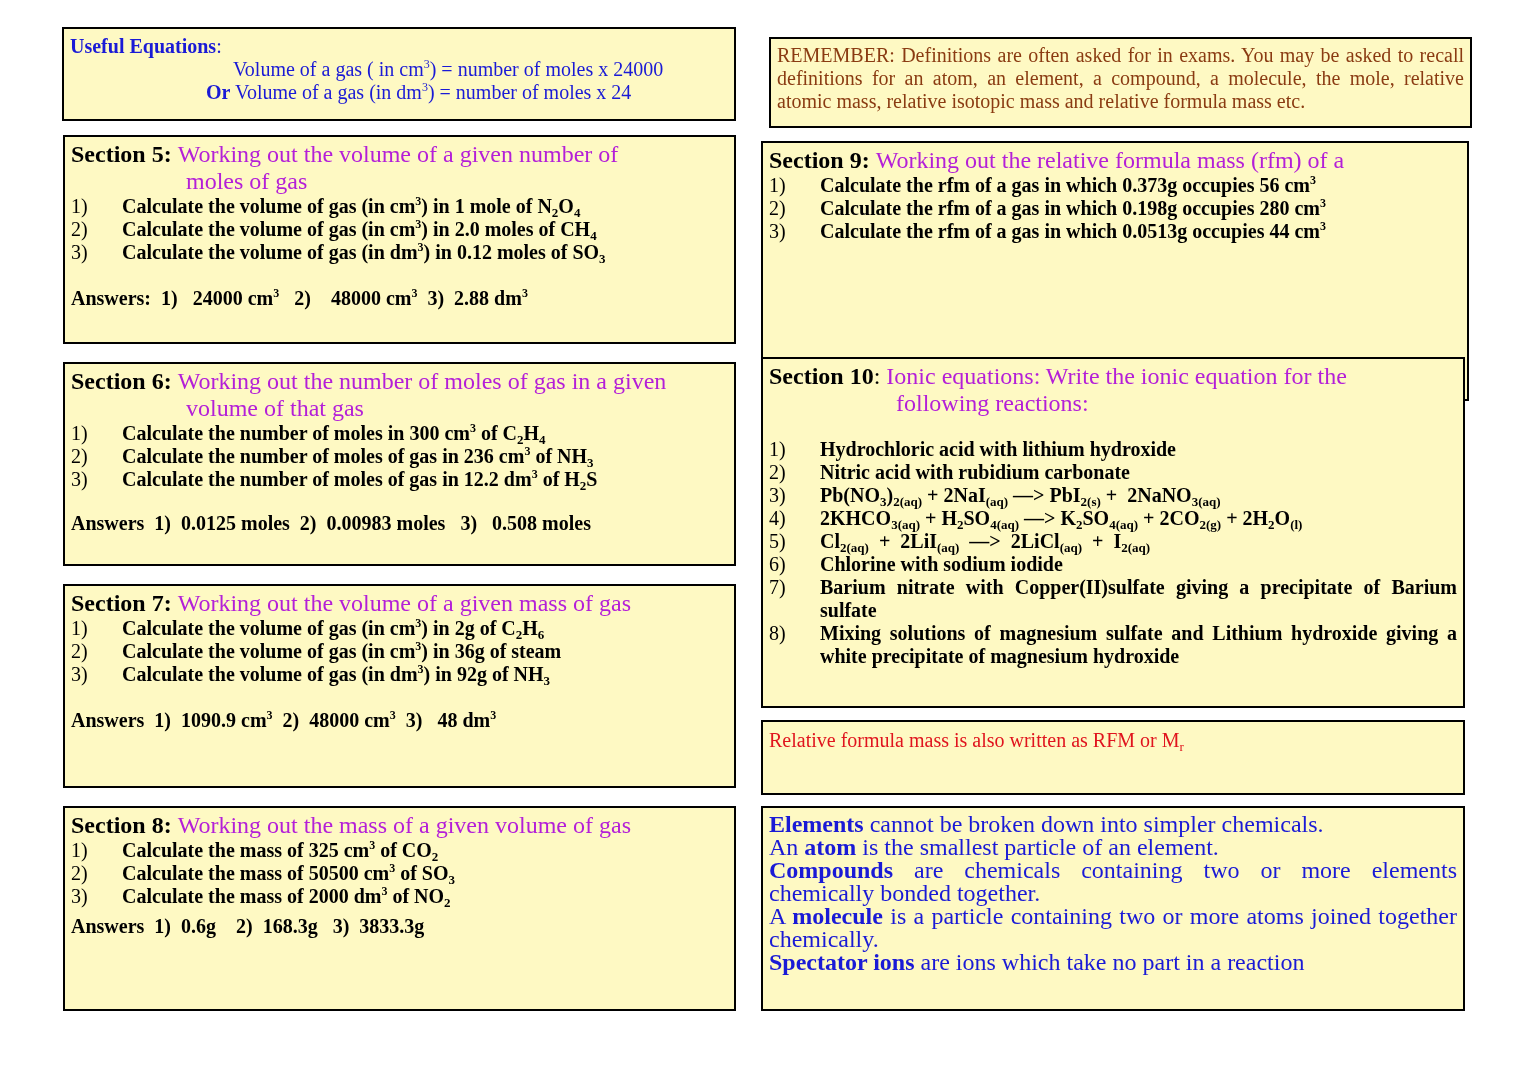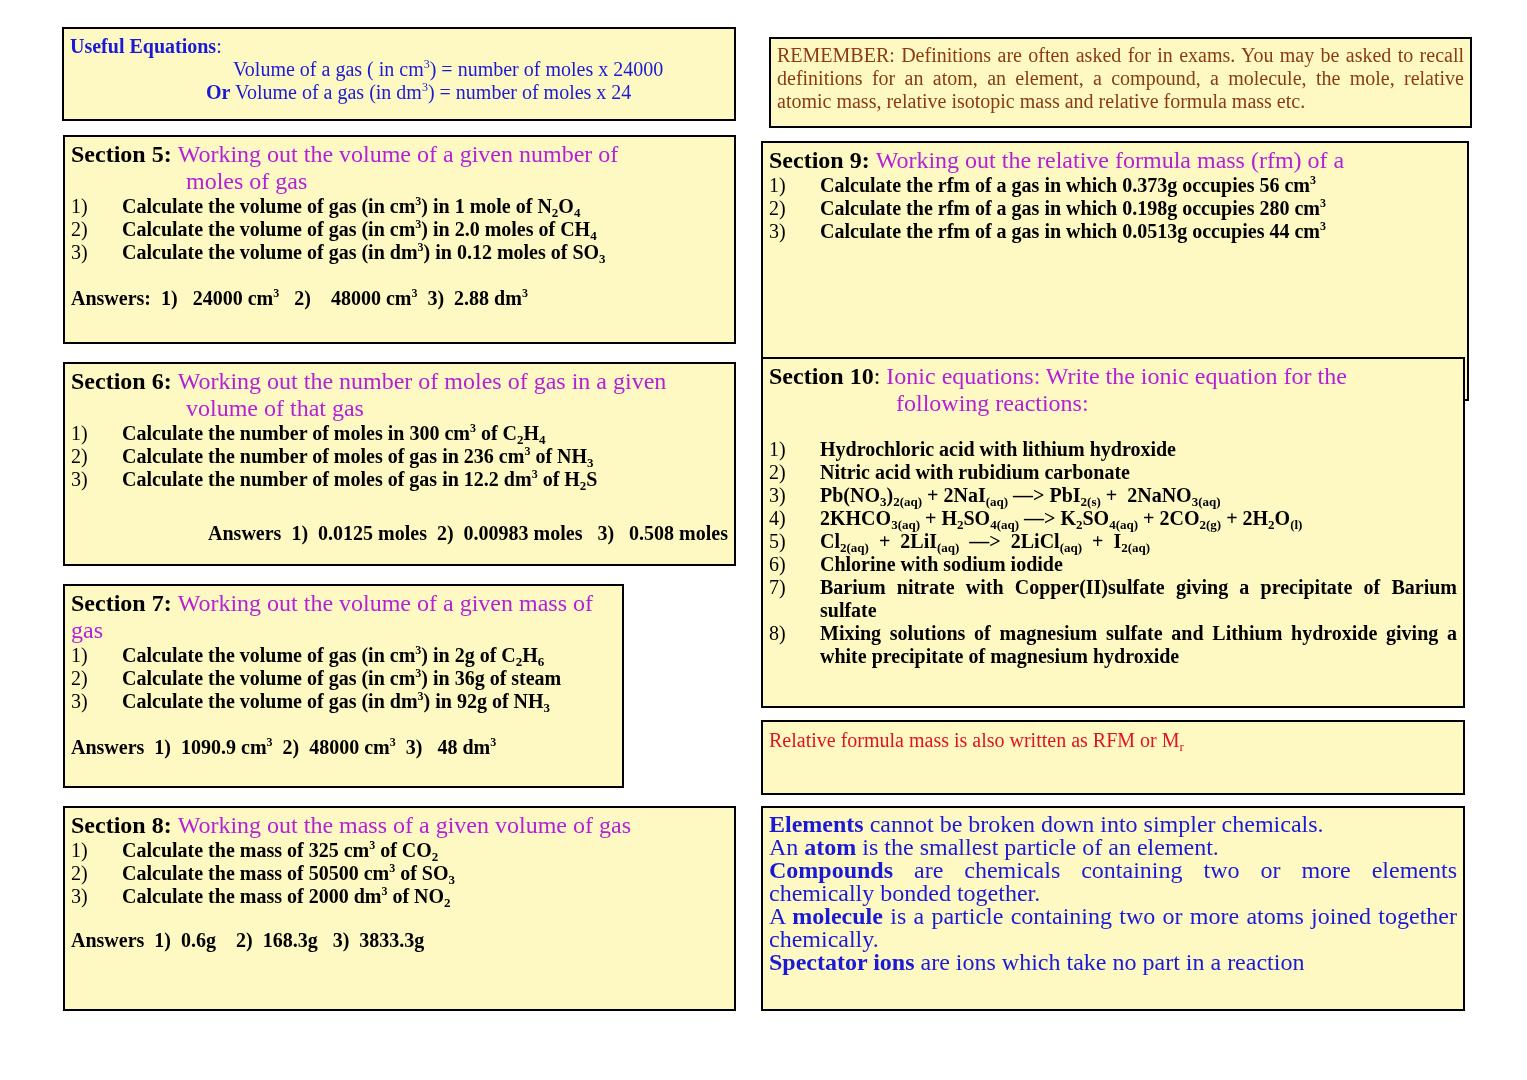--- a/index.html
+++ b/index.html
@@ -72,25 +72,25 @@
         </div>
       <div class="q-row">
           <span class="q-num">2)</span>
           <span class="q-text"><span>Calculate the number of moles of gas in 236 cm</span><sup>3</sup><span> of NH</span><sub>3</sub></span>
         </div>
       <div class="q-row">
           <span class="q-num">3)</span>
           <span class="q-text"><span>Calculate the number of moles of gas in 12.2 dm</span><sup>3</sup><span> of H</span><sub>2</sub><span>S</span></span>
         </div>
     </div>
-    <div class="answers" style="margin-top:30px;text-align:right;">Answers  1)  0.0125 moles  2)  0.00983 moles   3)   0.508 moles</div>
-  </div>
-</div>
-
-<div class="box" style="left:63px; top:584px; width:561px; height:204px;">
+    <div class="answers" style="margin-top:20px;">Answers  1)  0.0125 moles  2)  0.00983 moles   3)   0.508 moles</div>
+  </div>
+</div>
+
+<div class="box" style="left:63px; top:584px; width:673px; height:204px;">
   <div class="inner" style="top:4px;">
     <div class="sec-title"><span class="sec-label">Section 7: </span><span class="magenta">Working out the volume of a given mass of gas</span></div>
     <div class="q-list">
       <div class="q-row">
           <span class="q-num">1)</span>
           <span class="q-text"><span>Calculate the volume of gas (in cm</span><sup>3</sup><span>) in 2g of C</span><sub>2</sub><span>H</span><sub>6</sub></span>
         </div>
       <div class="q-row">
           <span class="q-num">2)</span>
           <span class="q-text"><span>Calculate the volume of gas (in cm</span><sup>3</sup><span>) in 36g of steam</span></span>
@@ -114,21 +114,21 @@
         </div>
       <div class="q-row">
           <span class="q-num">2)</span>
           <span class="q-text"><span>Calculate the mass of 50500 cm</span><sup>3</sup><span> of SO</span><sub>3</sub></span>
         </div>
       <div class="q-row">
           <span class="q-num">3)</span>
           <span class="q-text"><span>Calculate the mass of 2000 dm</span><sup>3</sup><span> of NO</span><sub>2</sub></span>
         </div>
     </div>
-    <div class="answers" style="margin-top:20px;">Answers  1)  0.6g    2)  168.3g   3)  3833.3g</div>
+    <div class="answers" style="margin-top:6px;">Answers  1)  0.6g    2)  168.3g   3)  3833.3g</div>
   </div>
 </div>
 
 <div class="box" style="left:761px; top:141px; width:708px; height:260px;">
   <div class="inner" style="top:4px;">
     <div class="sec-title"><span class="sec-label">Section 9: </span><span class="magenta">Working out the relative formula mass (rfm) of a</span></div>
     <div class="q-list">
       <div class="q-row">
           <span class="q-num">1)</span>
           <span class="q-text"><span>Calculate the rfm of a gas in which 0.373g occupies 56 cm</span><sup>3</sup></span>

